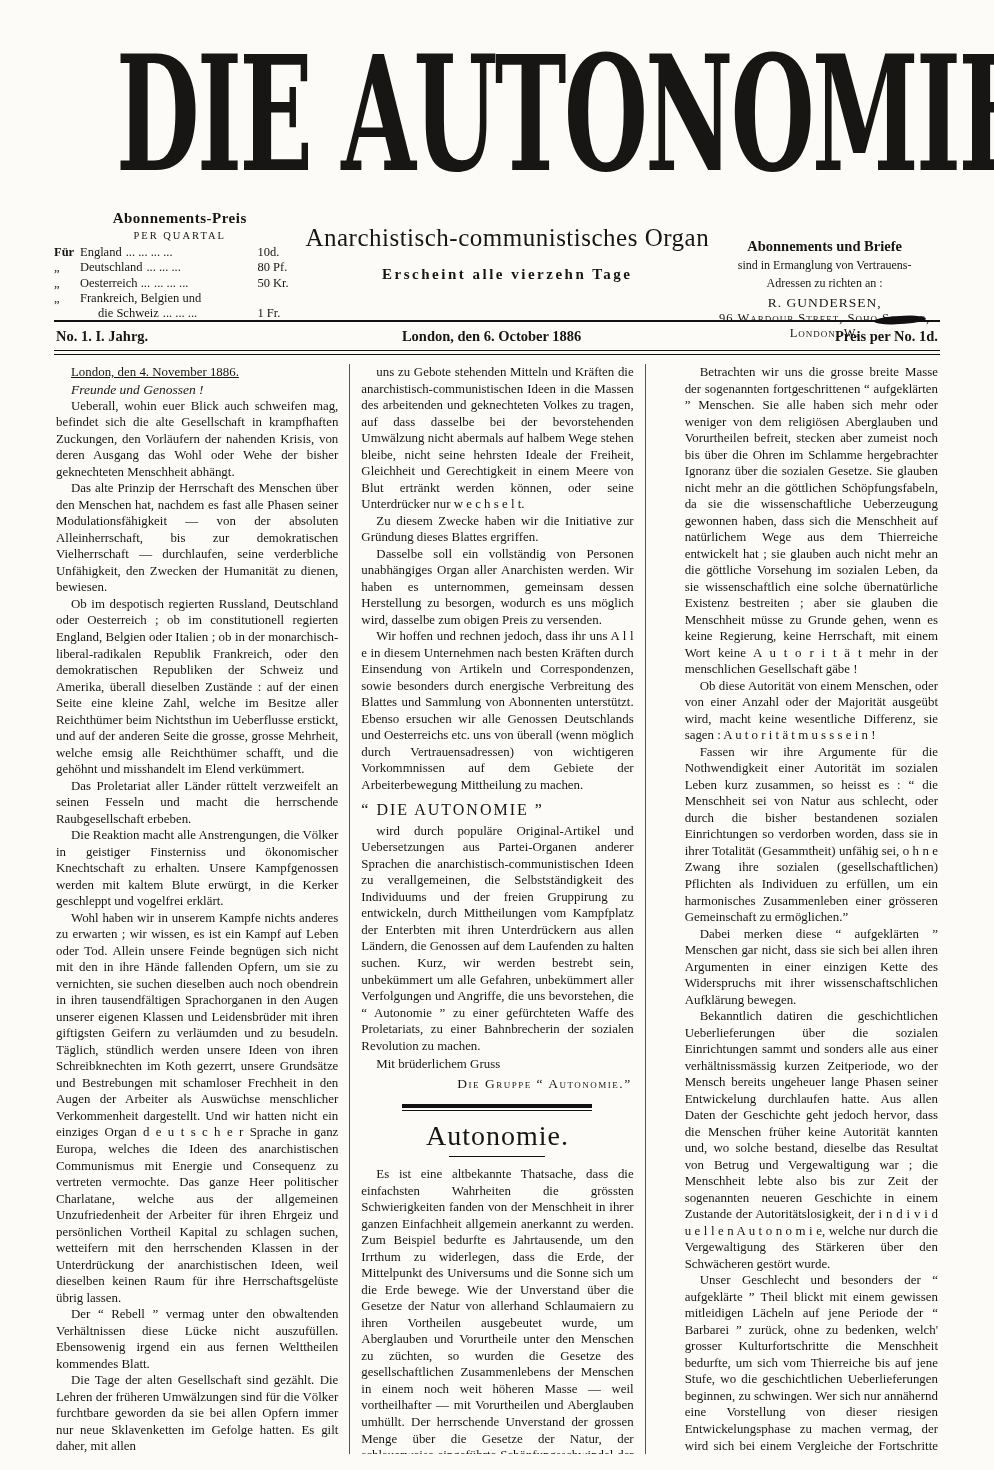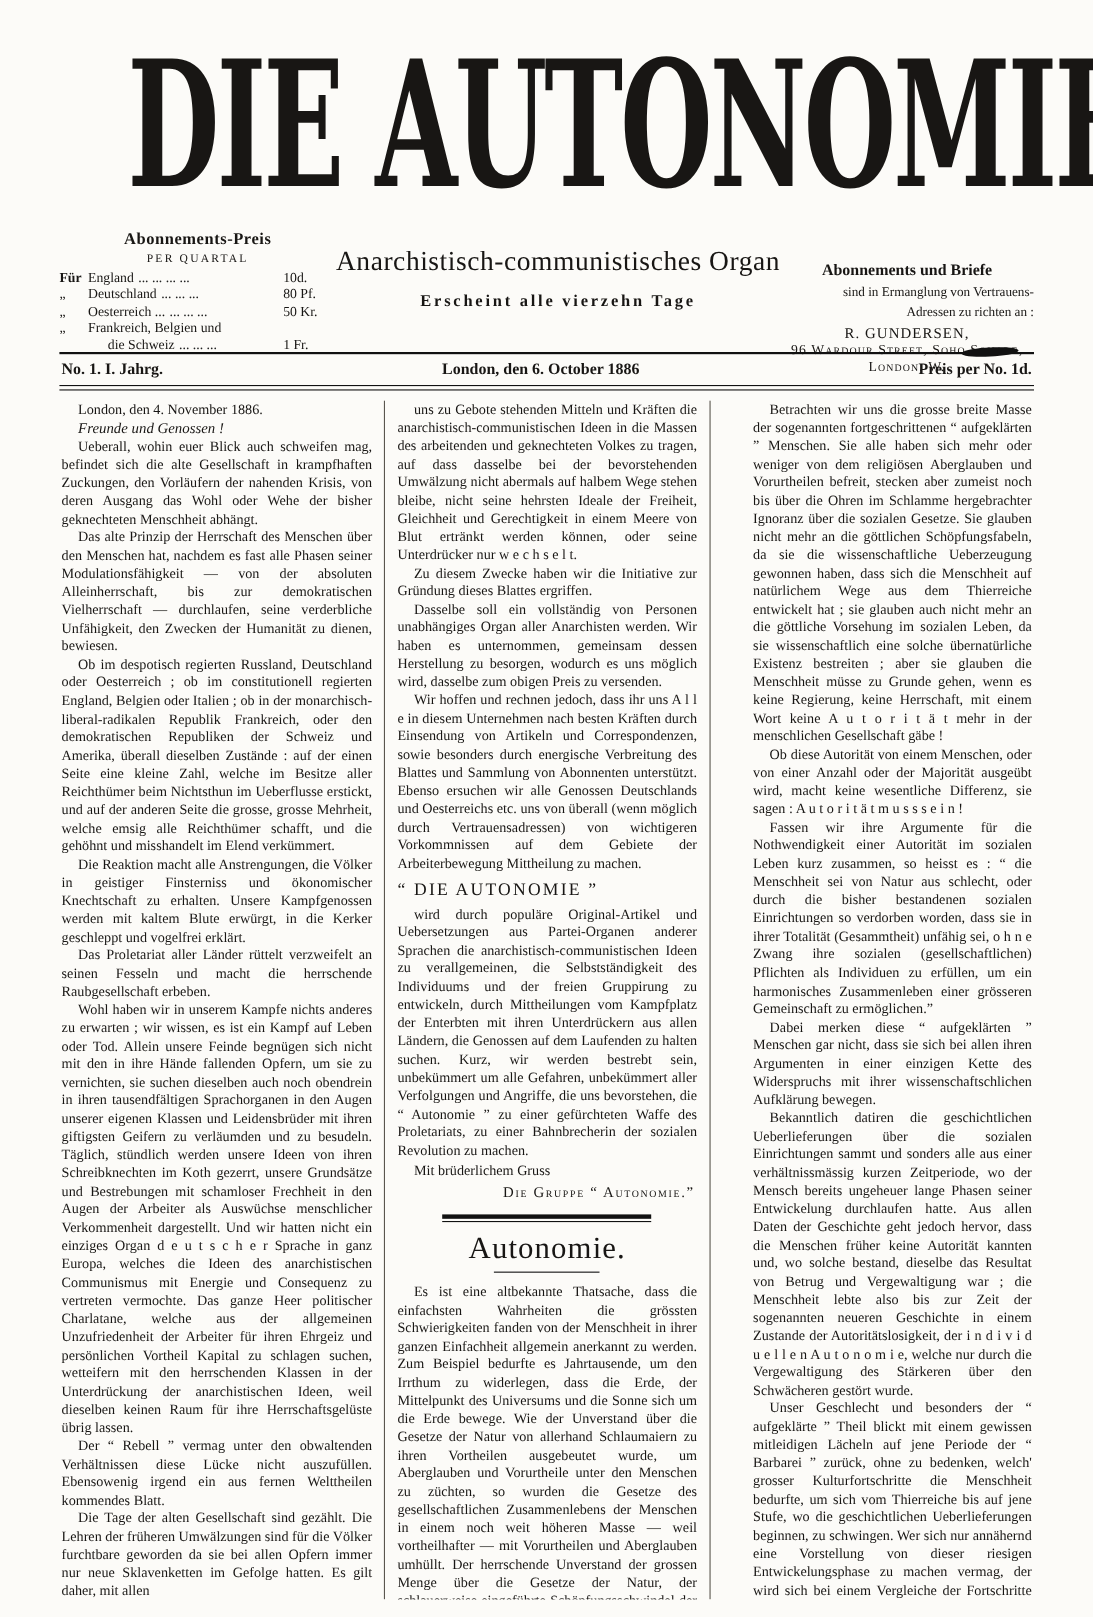--- a/index.html
+++ b/index.html
@@ -26,36 +26,36 @@
   .price-pre.dim { font-weight:normal; }
   .price-name { white-space:nowrap; }
   .price-name.indent { padding-left:18px; }
   .price-dots { flex:1; overflow:hidden; white-space:nowrap; padding:0 4px; color:#222; }
   .price-val { width:48px; text-align:left; white-space:nowrap; }
   .hdr-center { flex:1; text-align:center; padding-top:14px; }
   .organ-line { font-size:25px; letter-spacing:0.5px; white-space:nowrap; }
   .freq-line { font-size:15px; font-weight:bold; letter-spacing:2.5px; margin-top:14px; }
   .hdr-right { width:280px; font-size:12px; text-align:center;margin-top:28px; }
   .hdr-right-title { font-weight:bold; font-size:14.5px; }
-  .hdr-right-note { text-align:right; margin-top:3px; line-height:1.25; }
+  .hdr-right-note { text-align:center; margin-top:3px; line-height:1.25; }
   .hdr-right-name { margin-top:4px; font-size:13.5px; letter-spacing:1px; }
   .hdr-right-addr { font-variant:small-caps; letter-spacing:1px; font-size:12.5px; }
   
   .rule-mid { border-top:2.5px solid #111; margin-top:4px; position:relative; }
   .ink-smudge { position:absolute; right:14px; top:-6px; width:52px; height:8px; background:#111; border-radius:50% / 60%; transform:rotate(-3deg); }
   .dateline { display:flex; justify-content:space-between; align-items:baseline; padding:6px 2px 5px; font-weight:bold; font-size:14.5px; }
   .rule-double { border-top:1.5px solid #111; border-bottom:1px solid #111; height:3px; }
   
   .body-row { display:flex; margin-top:9px; height:1090px; overflow:hidden; }
   .col { width:33.333%; box-sizing:border-box; padding:0 11px; font-size:12.9px; line-height:1.28; }
   .col-1 { padding-left:2px; }
   .col-3 { padding-right:2px;padding-left:39px; }
   .col-2, .col-3 { border-left:1px solid #5a564f; }
   .col p { margin:0; text-indent:15px; text-align:justify; }
-  .date-line { text-align:center; text-indent:0; margin-bottom:1px; }
+  .date-line { text-align:center; text-indent:0; margin-bottom:1px;text-decoration:underline; }
   .salutation { text-align:center; text-indent:0; font-style:italic; font-size:13.5px; margin-bottom:2px; }
   .subhead { text-align:center; text-indent:0 !important; font-size:16px; letter-spacing:2px; margin:7px 0 2px !important; }
   .greeting { margin-top:2px !important; }
   .signature { text-align:right !important; text-indent:0 !important; font-variant:small-caps; letter-spacing:1.5px; font-size:13.5px; margin:2px 2px 0 0 !important; }
   .article-divider { width:190px; margin:12px auto 10px; border-top:4px solid #111; border-bottom:1.5px solid #111; height:2px; }
   .article-heading { text-align:center; font-size:28px; letter-spacing:1px; line-height:1.05; }
   .heading-rule { width:96px; border-top:1.5px solid #111; margin:6px auto 9px; }
 </style>
 </head>
 <body>
@@ -129,22 +129,22 @@
   <div class="rule-double"></div>
 
   <div class="body-row">
 
     <div class="col col-1">
       <p class="date-line">London, den 4. November 1886.</p>
       <p class="salutation">Freunde und Genossen !</p>
       <p>Ueberall, wohin euer Blick auch schweifen mag, befindet sich die alte Gesellschaft in krampfhaften Zuckungen, den Vorläufern der nahenden Krisis, von deren Ausgang das Wohl oder Wehe der bisher geknechteten Menschheit abhängt.</p>
       <p>Das alte Prinzip der Herrschaft des Menschen über den Menschen hat, nachdem es fast alle Phasen seiner Modulationsfähigkeit — von der absoluten Alleinherrschaft, bis zur demokratischen Vielherrschaft — durchlaufen, seine verderbliche Unfähigkeit, den Zwecken der Humanität zu dienen, bewiesen.</p>
       <p>Ob im despotisch regierten Russland, Deutschland oder Oesterreich ; ob im constitutionell regierten England, Belgien oder Italien ; ob in der monarchisch-liberal-radikalen Republik Frankreich, oder den demokratischen Republiken der Schweiz und Amerika, überall dieselben Zustände : auf der einen Seite eine kleine Zahl, welche im Besitze aller Reichthümer beim Nichtsthun im Ueberflusse erstickt, und auf der anderen Seite die grosse, grosse Mehrheit, welche emsig alle Reichthümer schafft, und die gehöhnt und misshandelt im Elend verkümmert.</p>
+      <p>Das Proletariat aller Länder rüttelt verzweifelt an seinen Fesseln und macht die herrschende Raubgesellschaft erbeben.</p>
       <p>Die Reaktion macht alle Anstrengungen, die Völker in geistiger Finsterniss und ökonomischer Knechtschaft zu erhalten. Unsere Kampfgenossen werden mit kaltem Blute erwürgt, in die Kerker geschleppt und vogelfrei erklärt.</p>
-      <p>Das Proletariat aller Länder rüttelt verzweifelt an seinen Fesseln und macht die herrschende Raubgesellschaft erbeben.</p>
       <p>Wohl haben wir in unserem Kampfe nichts anderes zu erwarten ; wir wissen, es ist ein Kampf auf Leben oder Tod. Allein unsere Feinde begnügen sich nicht mit den in ihre Hände fallenden Opfern, um sie zu vernichten, sie suchen dieselben auch noch obendrein in ihren tausendfältigen Sprachorganen in den Augen unserer eigenen Klassen und Leidensbrüder mit ihren giftigsten Geifern zu verläumden und zu besudeln. Täglich, stündlich werden unsere Ideen von ihren Schreibknechten im Koth gezerrt, unsere Grundsätze und Bestrebungen mit schamloser Frechheit in den Augen der Arbeiter als Auswüchse menschlicher Verkommenheit dargestellt. Und wir hatten nicht ein einziges Organ d e u t s c h e r Sprache in ganz Europa, welches die Ideen des anarchistischen Communismus mit Energie und Consequenz zu vertreten vermochte. Das ganze Heer politischer Charlatane, welche aus der allgemeinen Unzufriedenheit der Arbeiter für ihren Ehrgeiz und persönlichen Vortheil Kapital zu schlagen suchen, wetteifern mit den herrschenden Klassen in der Unterdrückung der anarchistischen Ideen, weil dieselben keinen Raum für ihre Herrschaftsgelüste übrig lassen.</p>
       <p>Der “ Rebell ” vermag unter den obwaltenden Verhältnissen diese Lücke nicht auszufüllen. Ebensowenig irgend ein aus fernen Welttheilen kommendes Blatt.</p>
       <p>Die Tage der alten Gesellschaft sind gezählt. Die Lehren der früheren Umwälzungen sind für die Völker furchtbare geworden da sie bei allen Opfern immer nur neue Sklavenketten im Gefolge hatten. Es gilt daher, mit allen</p>
     </div>
 
     <div class="col col-2">
       <p>uns zu Gebote stehenden Mitteln und Kräften die anarchistisch-communistischen Ideen in die Massen des arbeitenden und geknechteten Volkes zu tragen, auf dass dasselbe bei der bevorstehenden Umwälzung nicht abermals auf halbem Wege stehen bleibe, nicht seine hehrsten Ideale der Freiheit, Gleichheit und Gerechtigkeit in einem Meere von Blut ertränkt werden können, oder seine Unterdrücker nur w e c h s e l t.</p>
       <p>Zu diesem Zwecke haben wir die Initiative zur Gründung dieses Blattes ergriffen.</p>
       <p>Dasselbe soll ein vollständig von Personen unabhängiges Organ aller Anarchisten werden. Wir haben es unternommen, gemeinsam dessen Herstellung zu besorgen, wodurch es uns möglich wird, dasselbe zum obigen Preis zu versenden.</p>
       <p>Wir hoffen und rechnen jedoch, dass ihr uns A l l e in diesem Unternehmen nach besten Kräften durch Einsendung von Artikeln und Correspondenzen, sowie besonders durch energische Verbreitung des Blattes und Sammlung von Abonnenten unterstützt. Ebenso ersuchen wir alle Genossen Deutschlands und Oesterreichs etc. uns von überall (wenn möglich durch Vertrauensadressen) von wichtigeren Vorkommnissen auf dem Gebiete der Arbeiterbewegung Mittheilung zu machen.</p>

